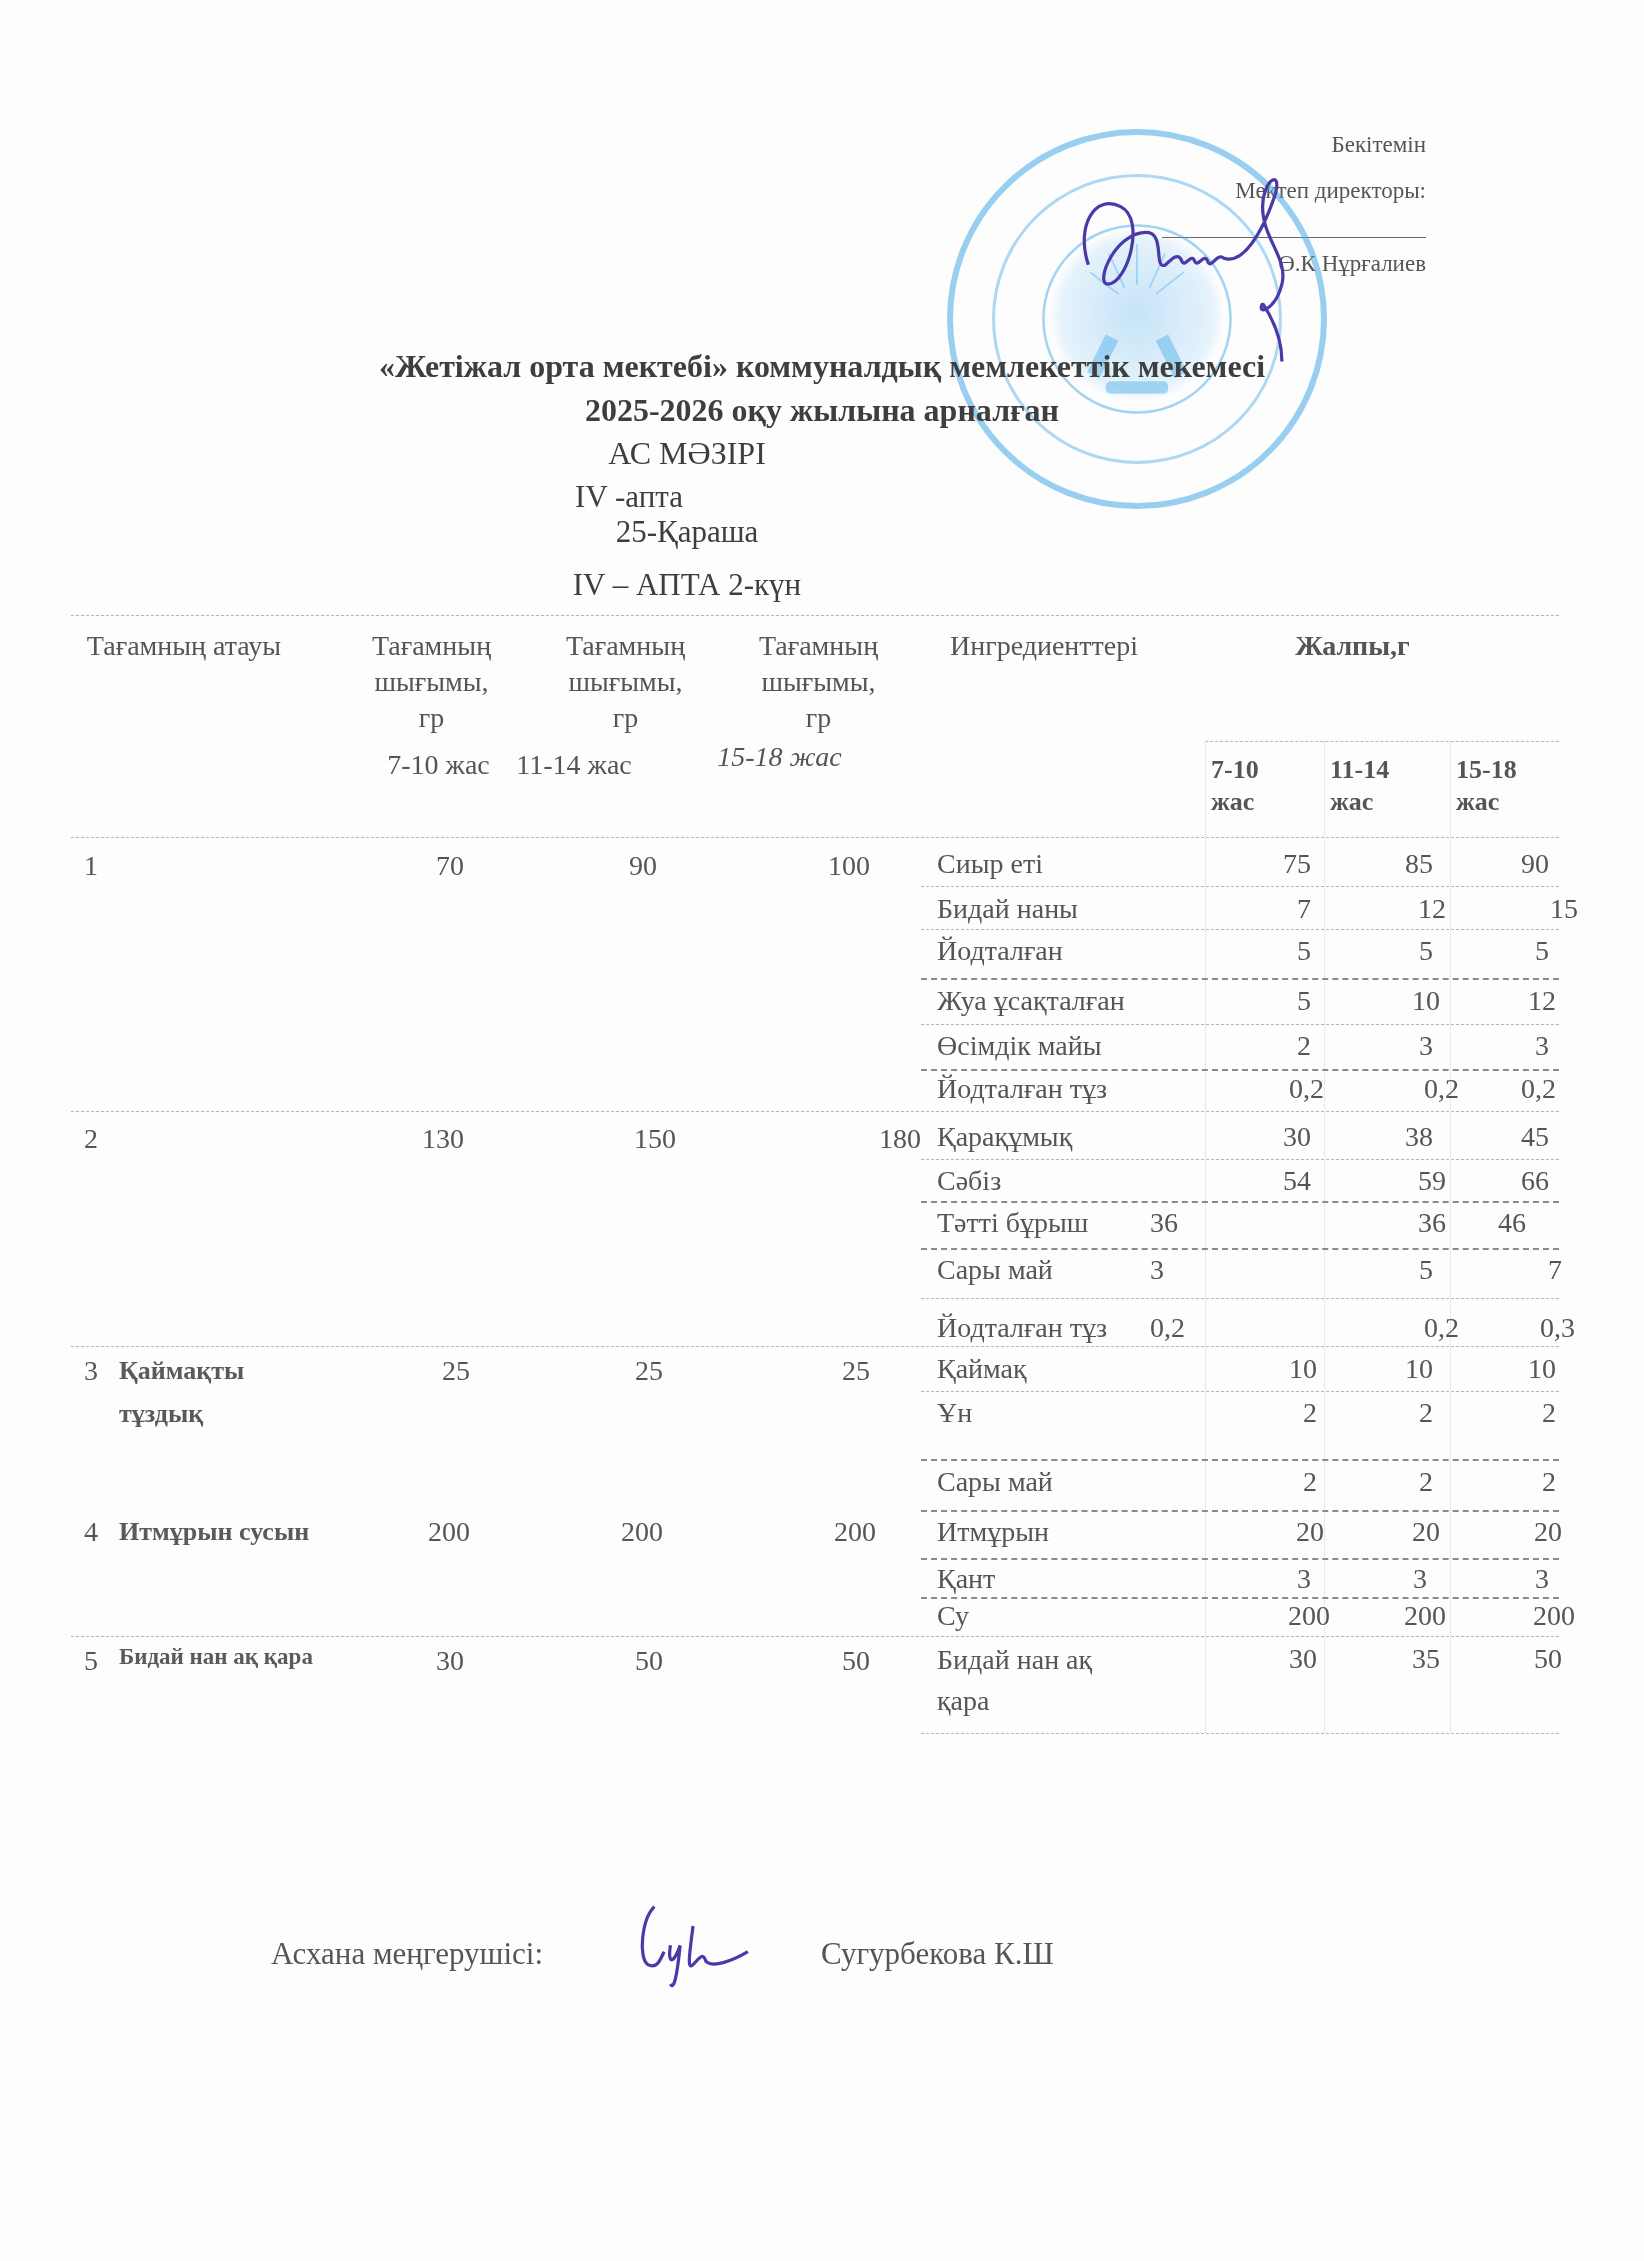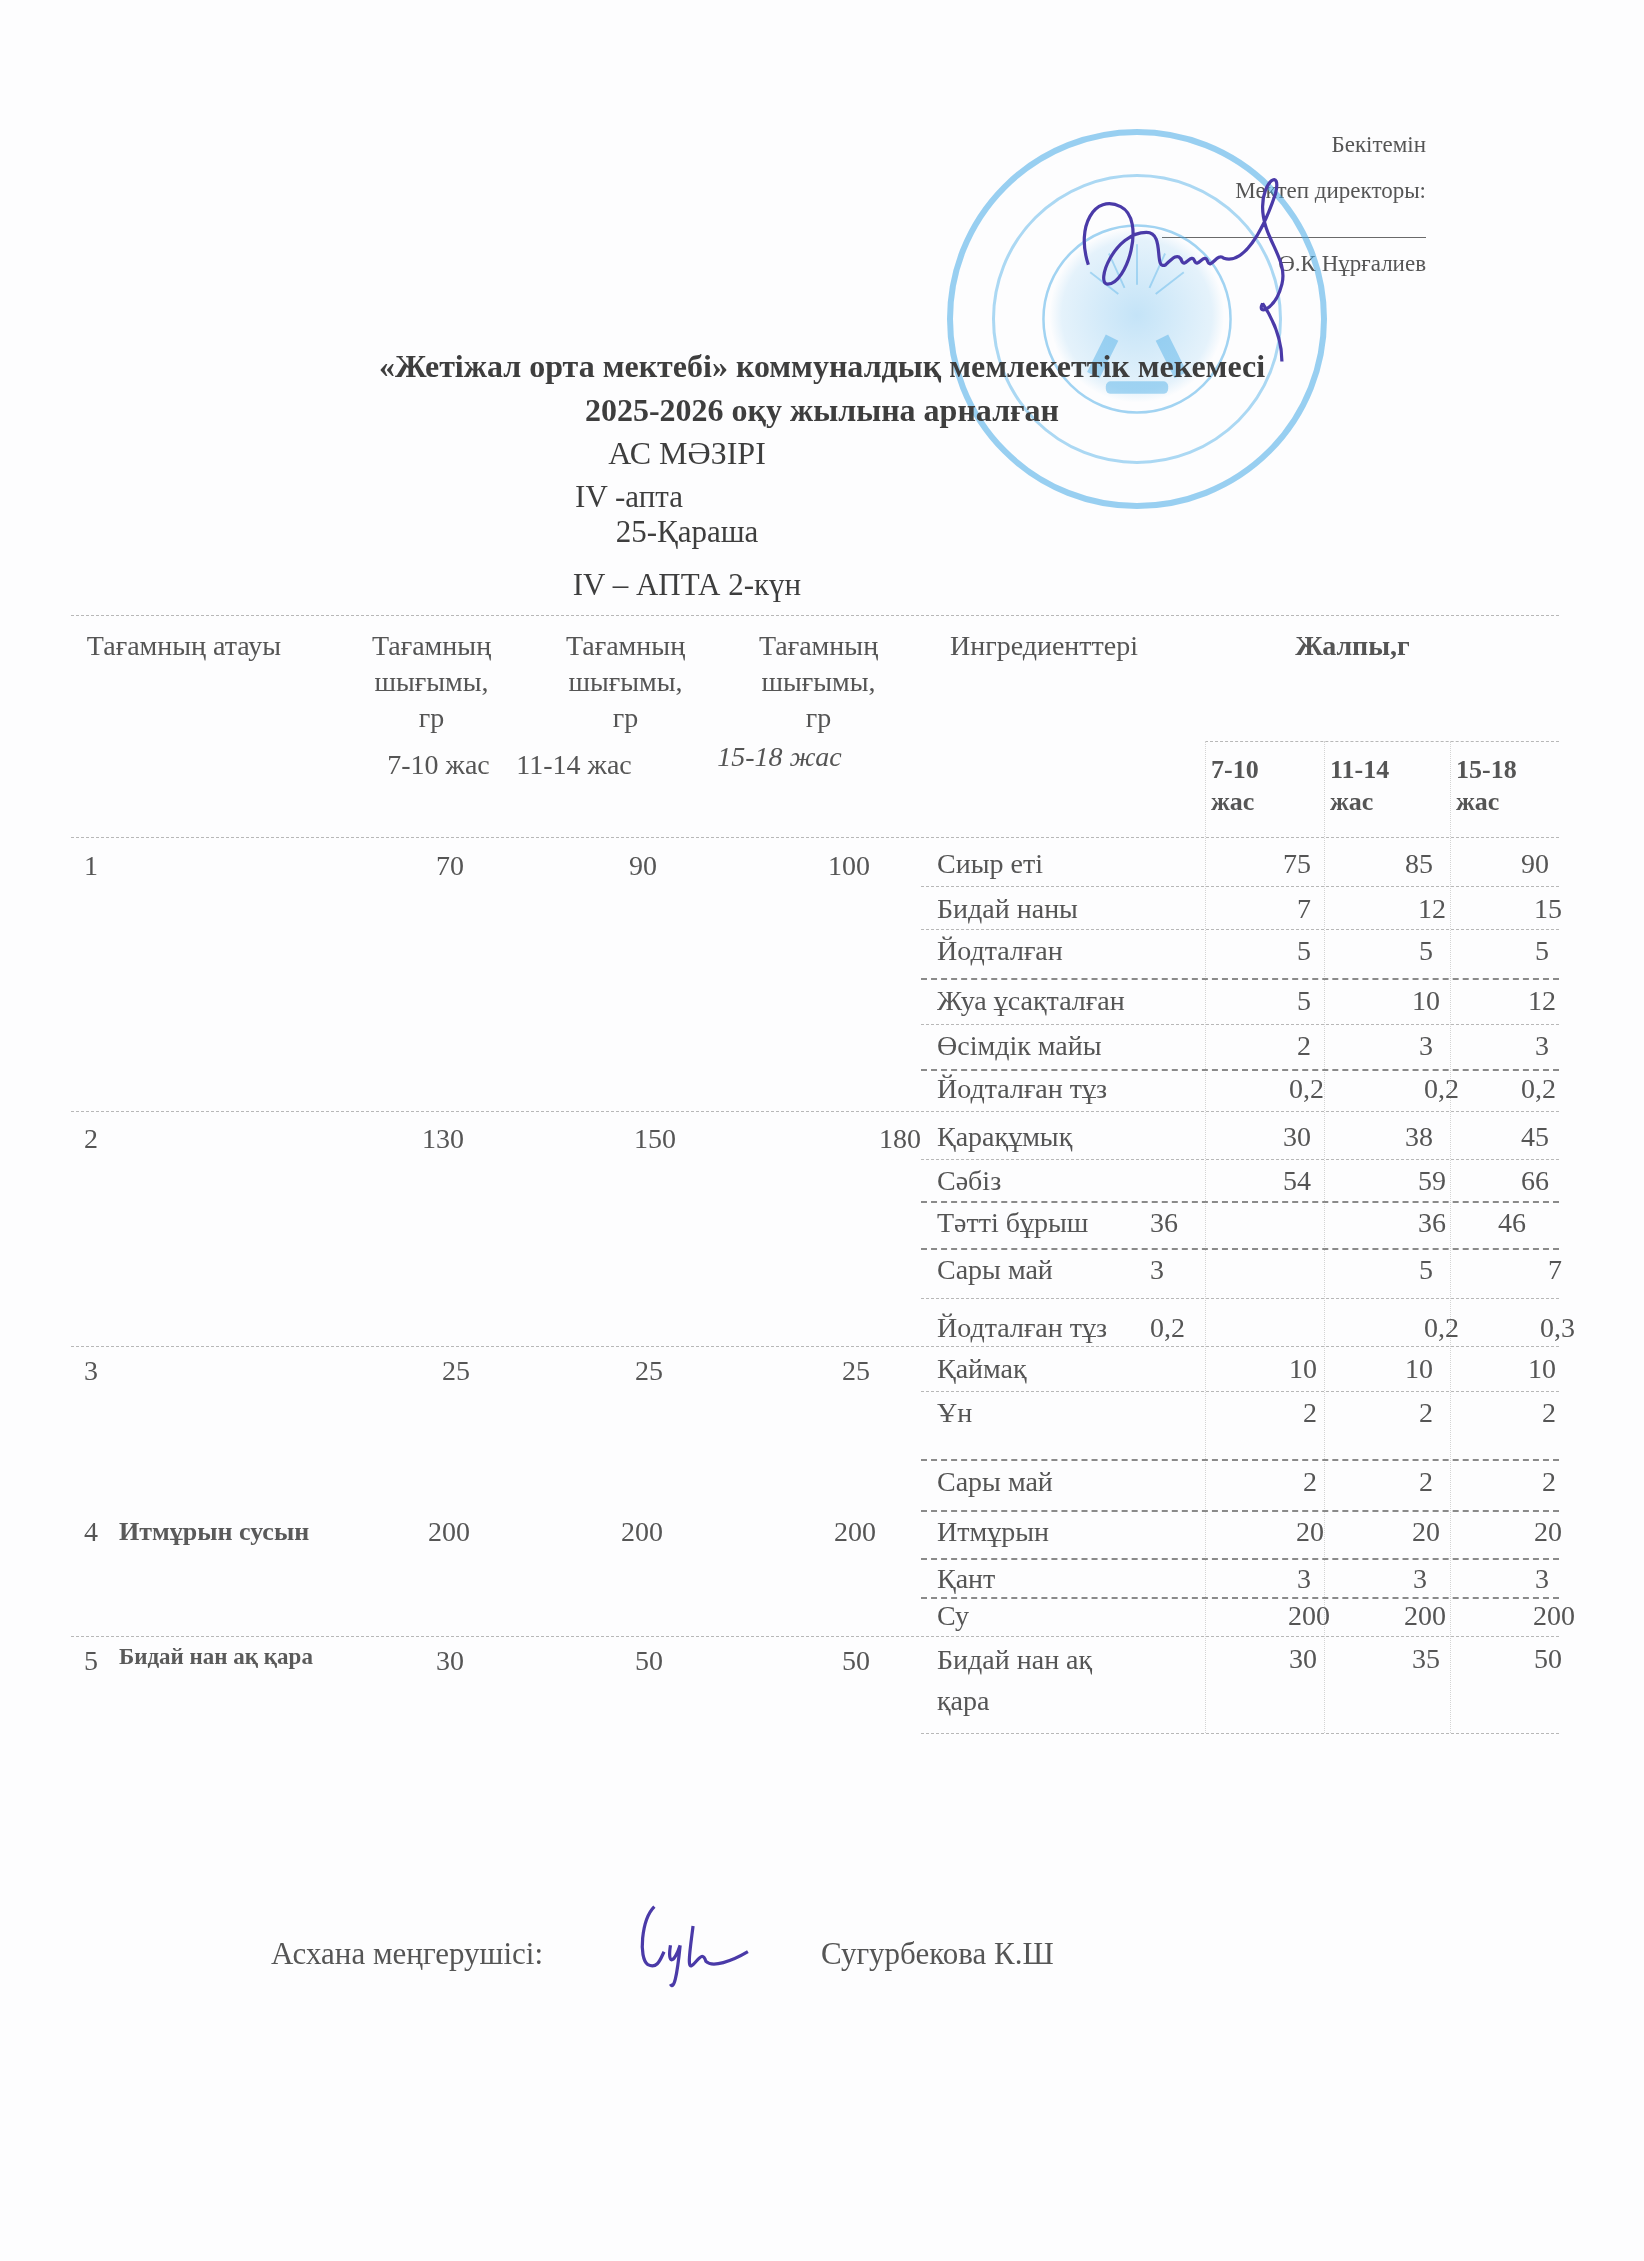--- a/index.html
+++ b/index.html
@@ -124,21 +124,21 @@
       <span class="n">Сиыр еті</span>
       <span class="v" style="left:290px">75</span>
       <span class="v" style="left:412px">85</span>
       <span class="v" style="left:528px">90</span>
     </div>
   <div class="dash" style="left:850px;top:271px;width:638px;"></div>
   <div class="ing" style="top:274px;">
       <span class="n">Бидай наны</span>
       <span class="v" style="left:290px">7</span>
       <span class="v" style="left:425px">12</span>
-      <span class="v" style="left:541px">15</span>
+      <span class="v" style="left:557px">15</span>
     </div>
   <div class="dash" style="left:850px;top:314px;width:638px;"></div>
   <div class="ing" style="top:316px;">
       <span class="n">Йодталған</span>
       <span class="v" style="left:290px">5</span>
       <span class="v" style="left:412px">5</span>
       <span class="v" style="left:528px">5</span>
     </div>
   <div class="dashdark" style="left:850px;top:363px;width:638px;"></div>
   <div class="ing" style="top:366px;">
@@ -200,20 +200,21 @@
   <div class="ing" style="top:693px;">
       <span class="n">Йодталған тұз</span>
       <span class="v" style="left:213px;text-align:left">0,2</span>
       <span class="v" style="left:438px">0,2</span>
       <span class="v" style="left:554px">0,3</span>
     </div>
   <div class="dash" style="left:0;top:731px;width:1488px;"></div>
 
   <div class="dish" style="left:13px;top:734px;width:837px;height:155px;">
     <span class="num">3</span>
+    <span class="name">Қаймақты тұздық</span>
     <span class="q" style="left:309px;">25</span>
     <span class="q" style="left:502px;">25</span>
     <span class="q" style="left:709px;">25</span>
   </div>
   <div class="ing" style="top:734px;">
       <span class="n">Қаймақ</span>
       <span class="v" style="left:296px">10</span>
       <span class="v" style="left:412px">10</span>
       <span class="v" style="left:535px">10</span>
     </div>

